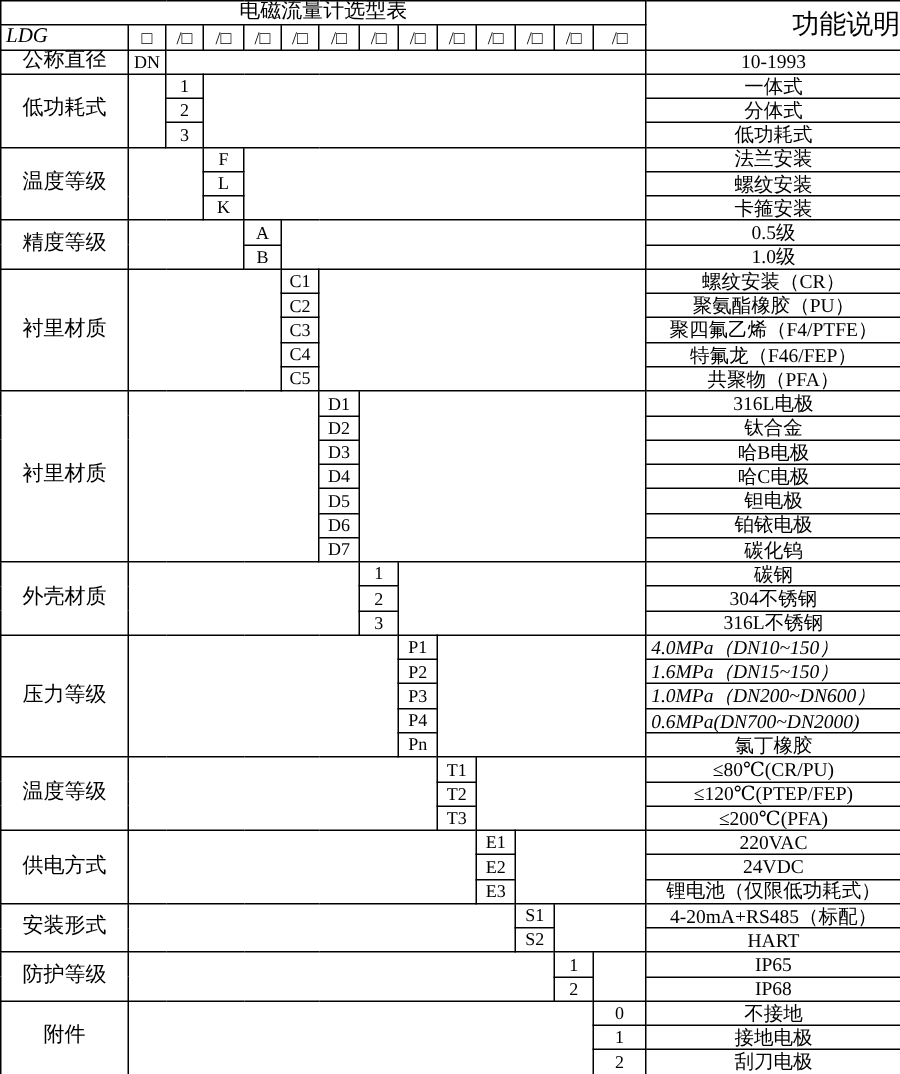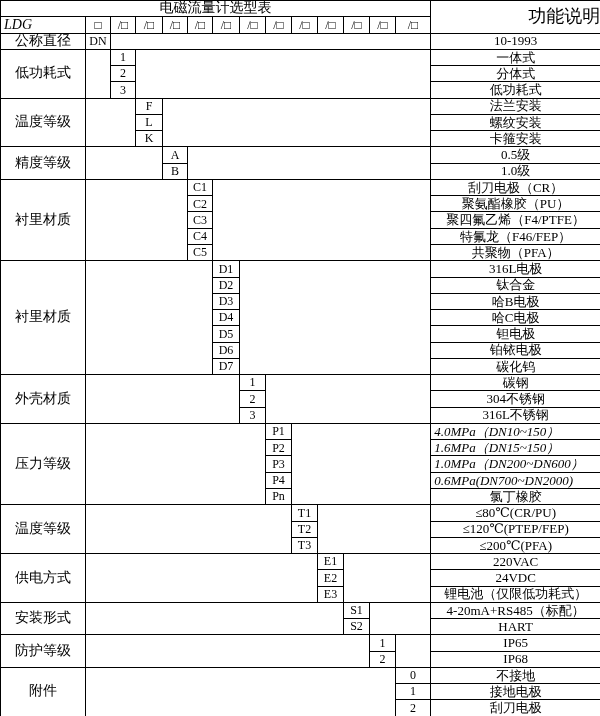--- a/index.html
+++ b/index.html
@@ -118,21 +118,21 @@
       </tr>
       <tr>
         <td class="code">B</td>
         <td class="desc">1.0级</td>
       </tr>
       <tr>
         <td rowspan="5" class="cat">衬里材质</td>
         <td rowspan="5" colspan="4" class="sp"></td>
         <td class="code">C1</td>
         <td rowspan="5" colspan="8" class="sp"></td>
-        <td class="desc">刮刀电极（CR）</td>
+        <td class="desc">螺纹安装（CR）</td>
       </tr>
       <tr>
         <td class="code">C2</td>
         <td class="desc">聚氨酯橡胶（PU）</td>
       </tr>
       <tr>
         <td class="code">C3</td>
         <td class="desc">聚四氟乙烯（F4/PTFE）</td>
       </tr>
       <tr>

